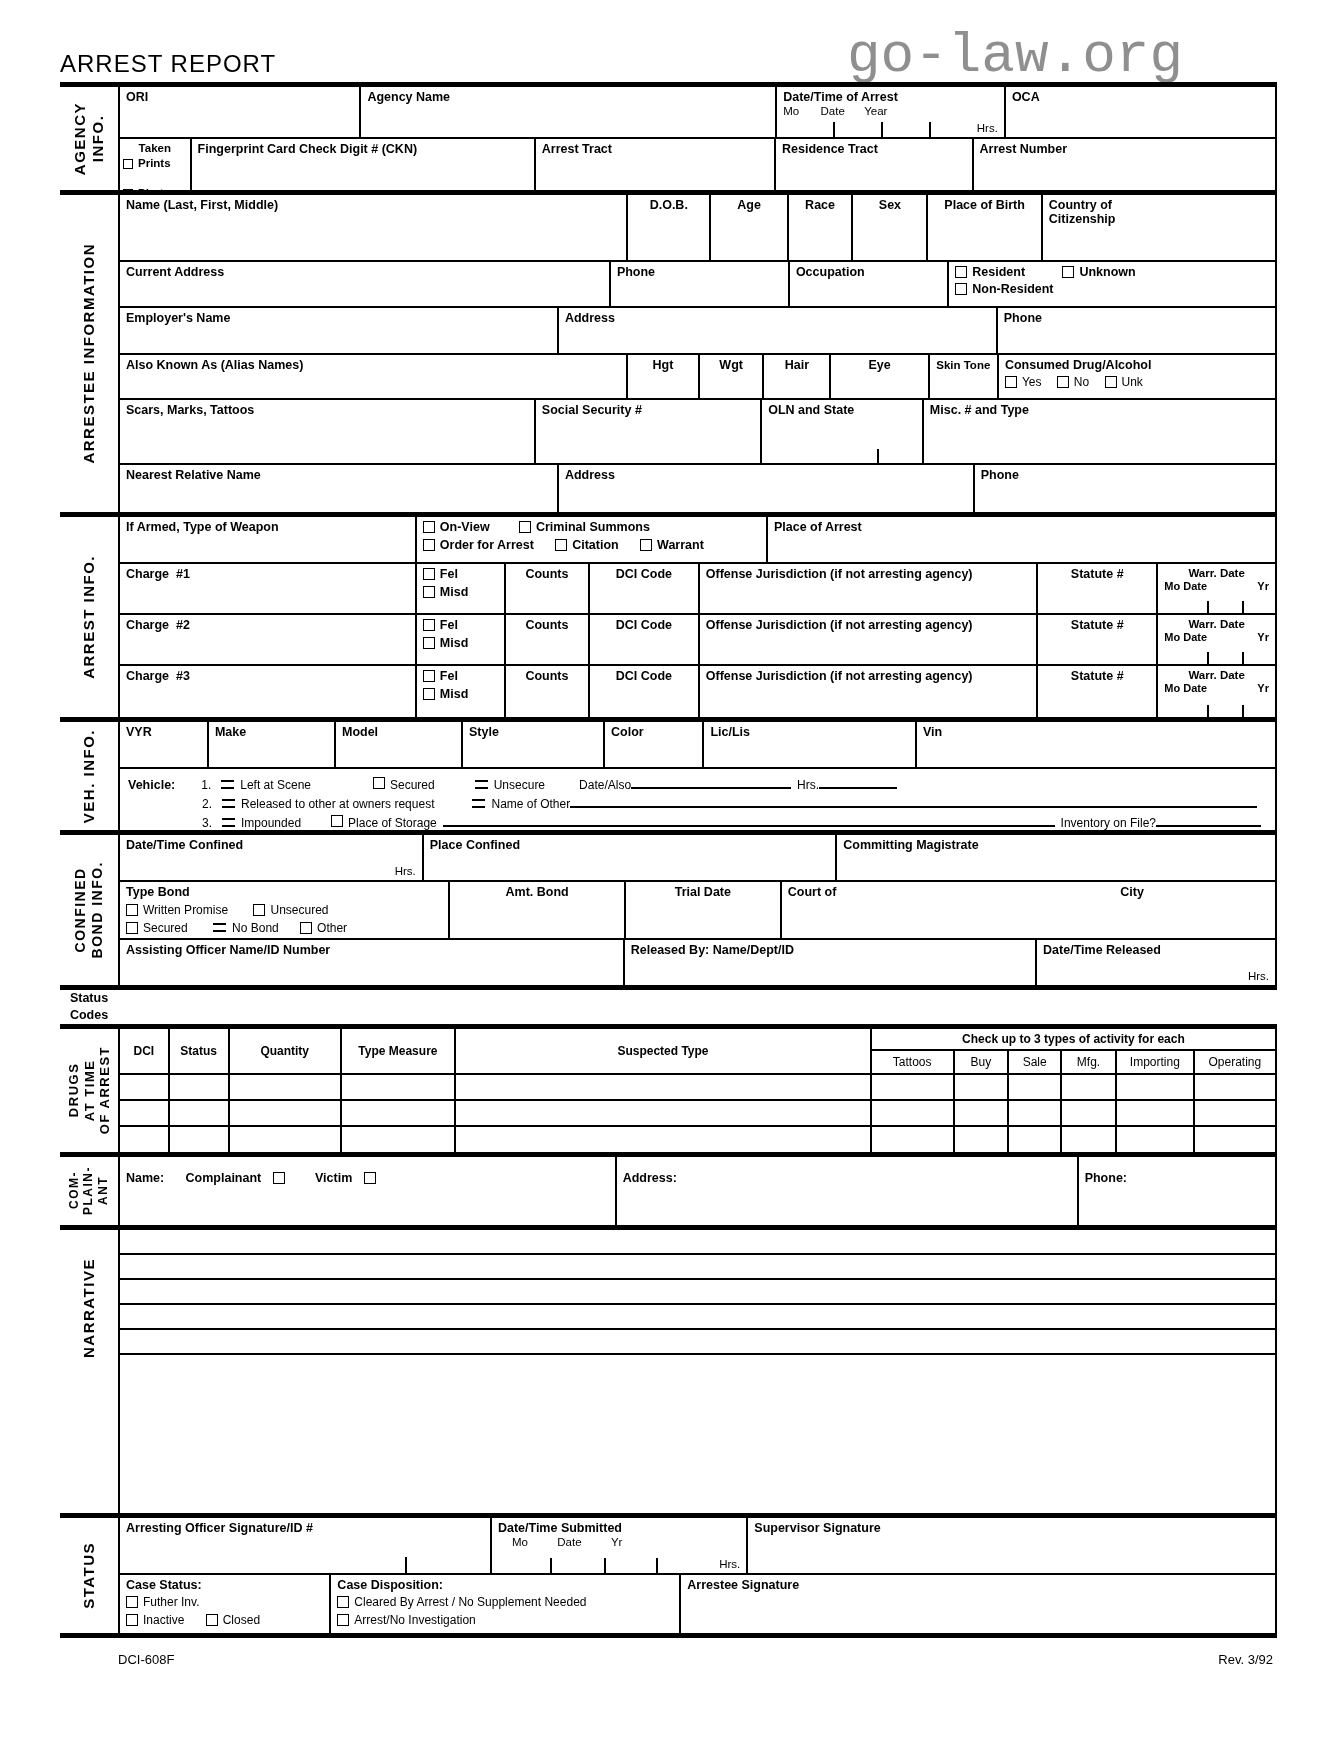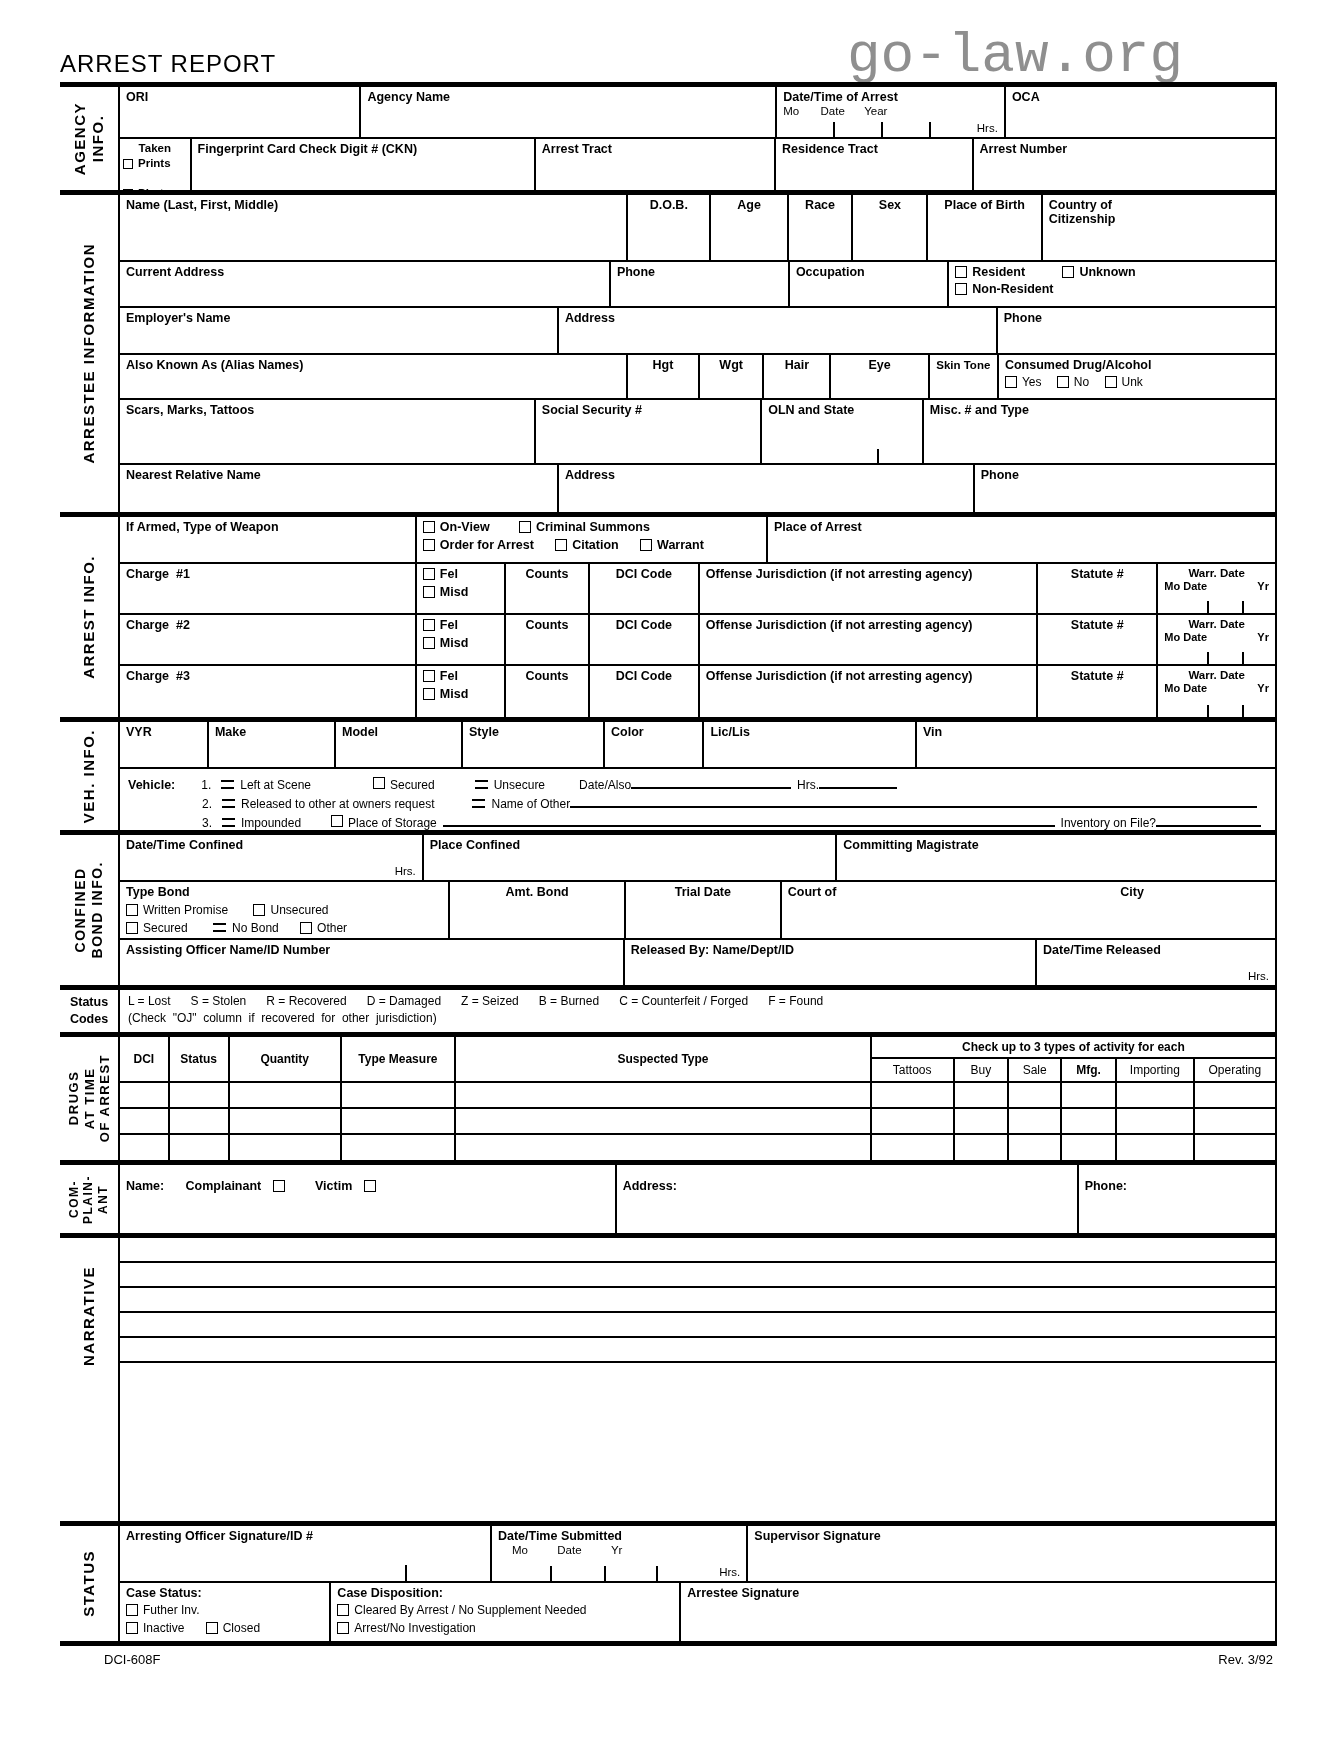--- a/index.html
+++ b/index.html
@@ -318,28 +318,20 @@
           <div class="cell" style="width:20.6%"><span class="lbl">Date/Time Released</span><span class="hrs">Hrs.</span></div>
         </div>
       </div>
     </div>
 
     <div class="section">
       <div class="vcol">
           <span class="hlabel">Status
 Codes</span>
         </div>
-      <div class="content">
-        <div class="row" style="height:42px">
-          <div class="cell" style="width:100%;padding:4px 8px">
-            <div class="pw" style="font-size:12px">L = Lost      S = Stolen      R = Recovered      D = Damaged      Z = Seized      B = Burned      C = Counterfeit / Forged      F = Found</div>
-            <div class="pw" style="font-size:12px;margin-top:3px">(Check  "OJ"  column  if  recovered  for  other  jurisdiction)</div>
-          </div>
-        </div>
-      </div>
     </div>
 
     <div class="section">
       <div class="vcol">
           <span class="vtext" style="font-size:13px">DRUGS
 AT TIME
 OF ARREST</span>
         </div>
       <div class="content">
         <div class="row" style="height:46px">
@@ -365,21 +357,21 @@
             <div style="display:flex;flex:1">
               <div class="hc" style="width:20.5%;border-right:2px solid #000;font-weight:normal">
                   <span>Tattoos</span>
                 </div>
               <div class="hc" style="width:13.6%;border-right:2px solid #000;font-weight:normal">
                   <span>Buy</span>
                 </div>
               <div class="hc" style="width:13.1%;border-right:2px solid #000;font-weight:normal">
                   <span>Sale</span>
                 </div>
-              <div class="hc" style="width:13.6%;border-right:2px solid #000;font-weight:bold">
+              <div class="hc" style="width:13.6%;border-right:2px solid #000;font-weight:normal">
                   <span>Mfg.</span>
                 </div>
               <div class="hc" style="width:19.3%;border-right:2px solid #000;font-weight:normal">
                   <span>Importing</span>
                 </div>
               <div class="hc" style="width:19.9%;font-weight:normal">
                   <span>Operating</span>
                 </div>
             </div>
           </div>
@@ -500,15 +492,15 @@
             <div style="margin-top:4px"><span class="cb cbs"></span><span>Arrest/No Investigation</span></div>
           </div>
           <div class="cell" style="width:51.4%"><span class="lbl">Arrestee Signature</span></div>
         </div>
       </div>
     </div>
 
     <div style="height:5px;background:#000"></div>
   </div>
 
-  <div class="footer" style="left:104px;top:1652px">DCI-608F</div>
+  <div class="footer" style="left:118px;top:1652px">DCI-608F</div>
   <div class="footer" style="right:70px;top:1652px">Rev. 3/92</div>
 </div>
 
 </body></html>

